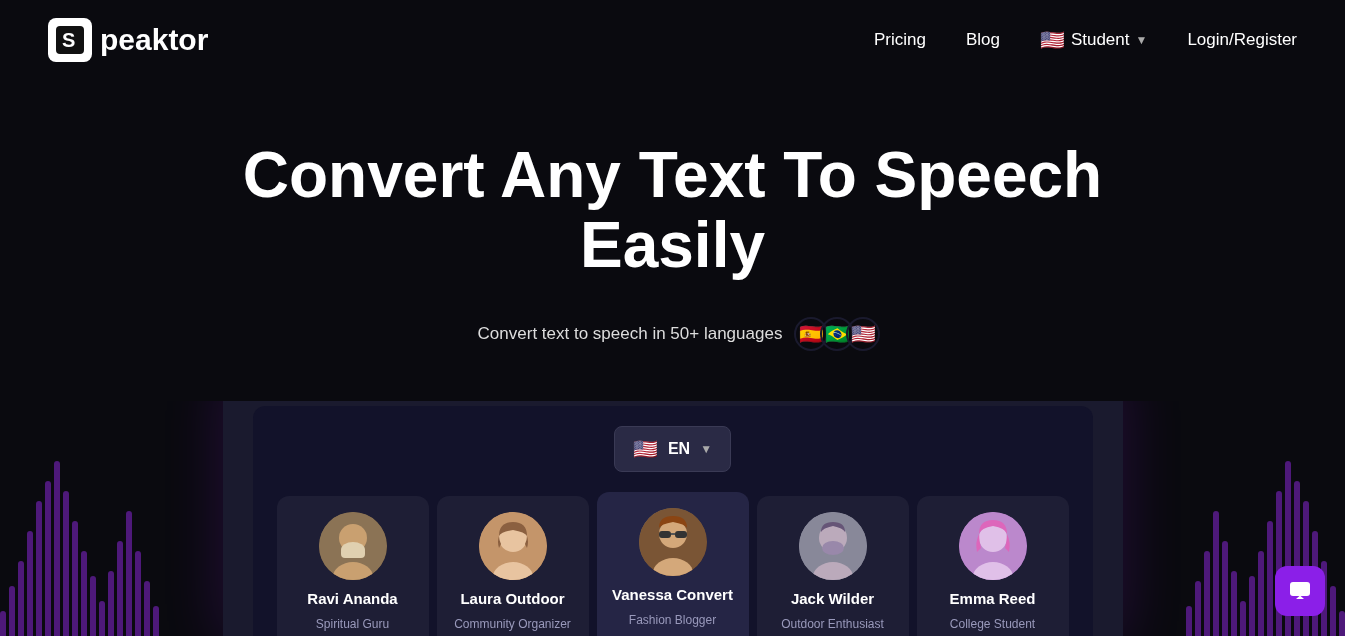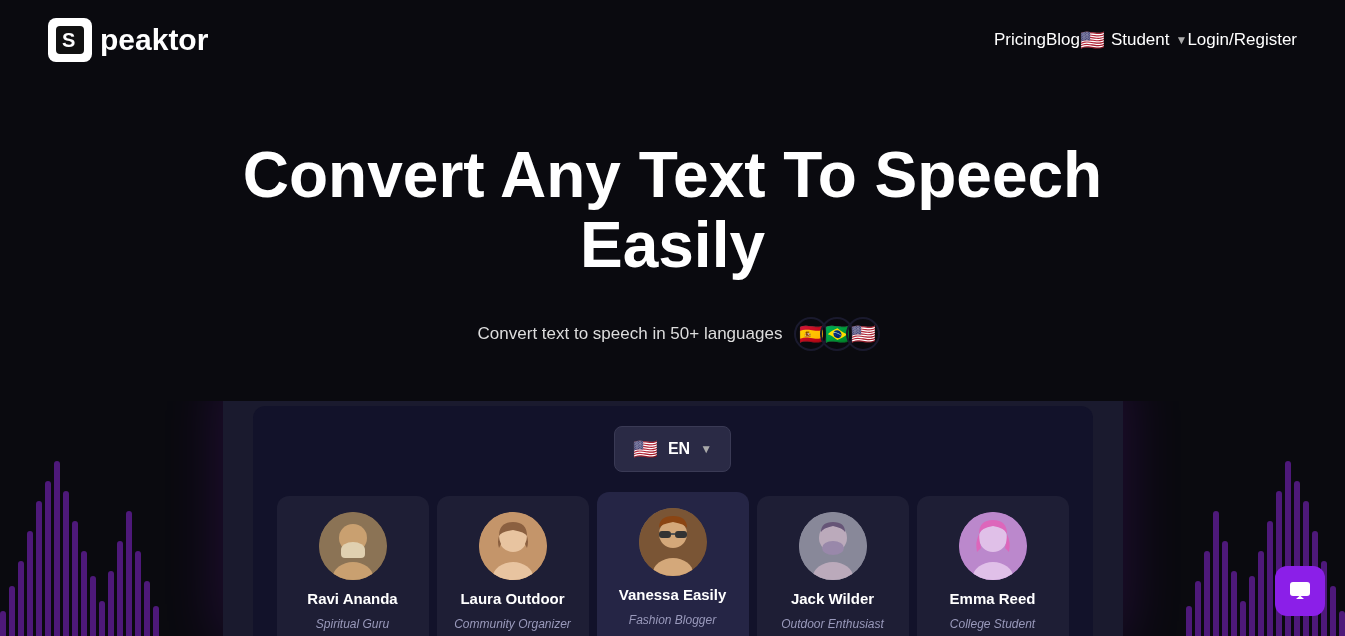--- a/index.html
+++ b/index.html
@@ -51,20 +51,21 @@
     }
     .logo-text {
       font-size: 30px;
       font-weight: 700;
       color: #fff;
     }
 
     .nav-links {
       display: flex;
       align-items: center;
+      gap: 40px;
     }
     .nav-link {
       font-size: 17px;
       color: #fff;
       cursor: pointer;
       text-decoration: none;
     }
     .nav-lang {
       display: flex;
       align-items: center;
@@ -254,21 +255,20 @@
     .voice-name {
       font-size: 15px;
       font-weight: 700;
       color: #fff;
       text-align: left;
     }
     .voice-role {
       font-size: 12px;
       color: #9999bb;
       text-align: right;
-      font-style: italic;
     }
 
     
     .avatar-ravi { background: linear-gradient(135deg, #8B7355 0%, #6B5335 100%); }
     .avatar-laura { background: linear-gradient(135deg, #C4956A 0%, #A07550 100%); }
     .avatar-vanessa { background: linear-gradient(135deg, #8B7355 0%, #5A3825 100%); }
     .avatar-jack { background: linear-gradient(135deg, #9999aa 0%, #777788 100%); }
     .avatar-emma { background: linear-gradient(135deg, #bb88cc 0%, #8855aa 100%); }
 
     .chat-btn {
@@ -422,21 +422,21 @@
               <circle cx="34" cy="26" r="14" fill="#d4a87a"></circle>
               <ellipse cx="34" cy="65" rx="20" ry="15" fill="#d4a87a"></ellipse>
 
               <rect x="20" y="23" width="12" height="7" rx="3" fill="#333"></rect>
               <rect x="36" y="23" width="12" height="7" rx="3" fill="#333"></rect>
               <line x1="32" y1="26" x2="36" y2="26" stroke="#555" stroke-width="2"></line>
 
               <path d="M20 20 Q20 8 34 8 Q48 8 48 20 Q46 16 34 14 Q22 16 20 20Z" fill="#8B4513"></path>
             </svg>
           </div>
-          <span class="voice-name">Vanessa Easily</span>
+          <span class="voice-name">Vanessa Convert</span>
           <span class="voice-role">Fashion Blogger</span>
         </div>
 
         <div class="voice-card">
           <div class="voice-avatar avatar-jack">
             <svg width="68" height="68" viewBox="0 0 68 68">
               <circle cx="34" cy="34" r="34" fill="#888899"></circle>
               <circle cx="34" cy="26" r="14" fill="#bbaabb"></circle>
               <ellipse cx="34" cy="65" rx="20" ry="15" fill="#bbaabb"></ellipse>
 

